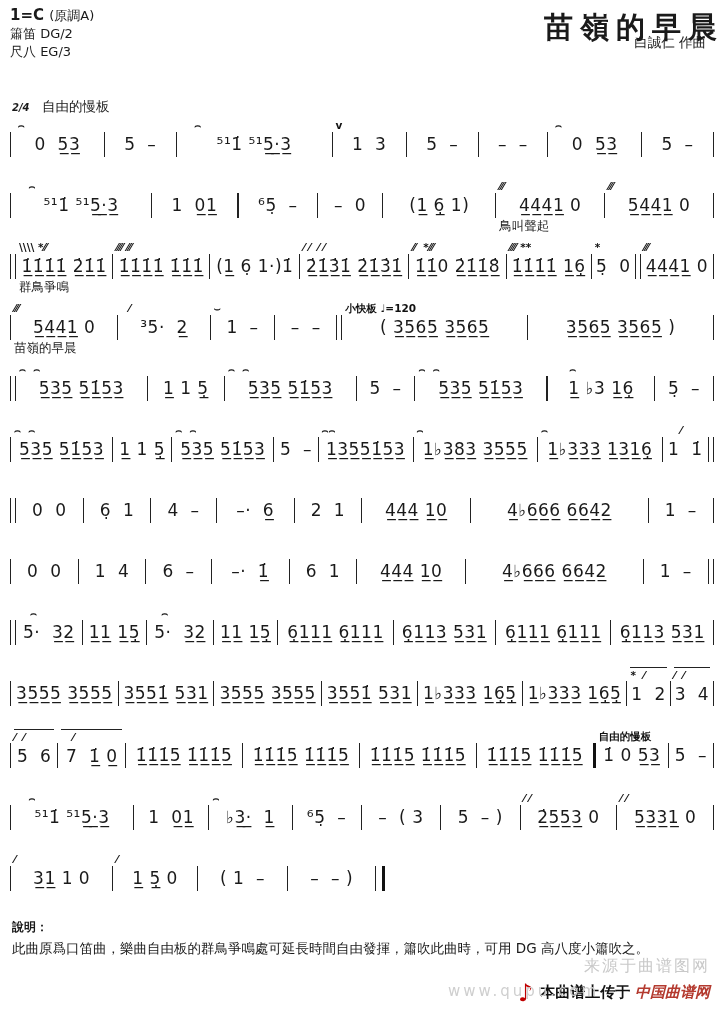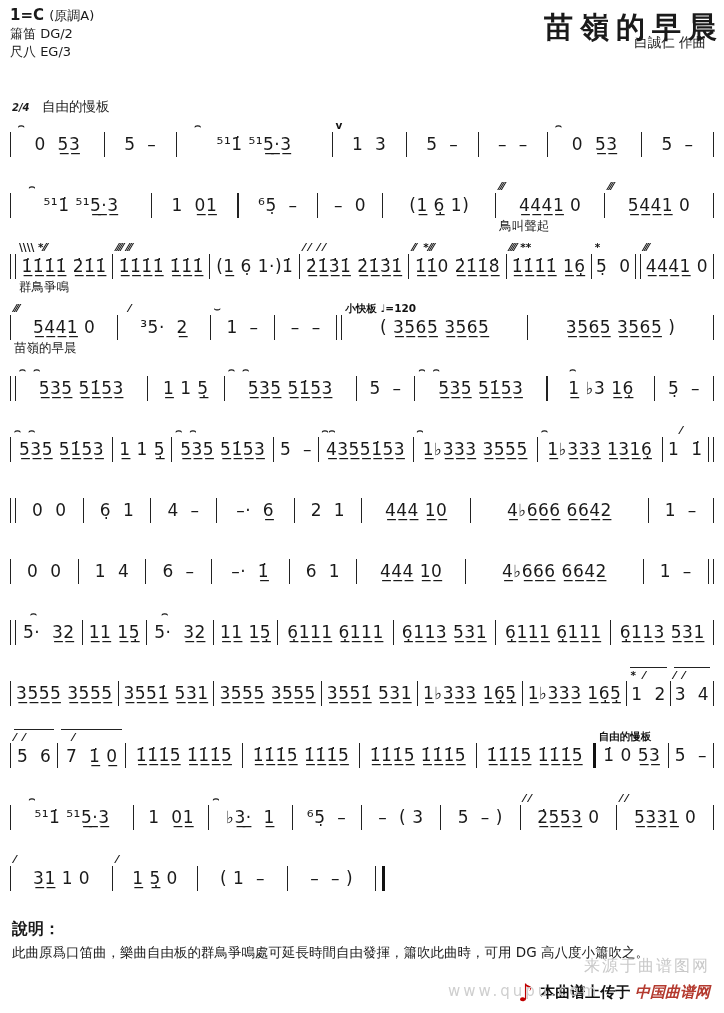--- a/index.html
+++ b/index.html
@@ -24,21 +24,21 @@
   .ab.ol{border-top:1.5px solid #222;}
   .nt{height:25px;font-size:17px;line-height:24px;white-space:pre;letter-spacing:0.5px;text-align:center;}
   .bw{height:15px;font-size:12.5px;white-space:pre;line-height:15px;text-align:left;}
   .bar{height:25px;margin-top:14px;flex:0 0 auto;}
   .bar.s{width:1px;background:#222;}
   .bar.d{width:4px;border-left:1px solid #222;border-right:1px solid #222;}
   .bar.t{width:3px;background:#111;}
   .bar.f{width:6px;border-left:1px solid #222;border-right:3px solid #111;}
   
   #footer{padding:6px 12px 0 12px;}
-  #notes-label{font-size:16px;font-weight:bold;}
+  #notes-label{font-size:12px;font-weight:bold;}
   #notes-text{font-size:13.5px;margin-top:2px;line-height:1.5;}
   #wm{position:absolute;right:14px;bottom:6px;width:330px;text-align:right;}
   #wm-src{color:#c9c9c9;font-size:16px;letter-spacing:2px;}
   #wm-line{position:relative;margin-top:2px;font-size:15px;}
   #clef{color:#c00000;font-size:24px;vertical-align:-4px;margin-right:2px;}
   #wm-upload{color:#111;font-weight:bold;}
   #wm-site{color:#b43a2f;font-weight:bold;font-style:italic;}
   #wm-url{position:absolute;left:68px;top:3px;color:#cfcfcf;font-size:15px;letter-spacing:3px;pointer-events:none;}
 </style>
 </head>
@@ -317,27 +317,27 @@
         </div>
         <div class="bar s"></div>
         <div class="cell" style="flex-grow: 4;">
           <div class="ab"></div>
           <div class="nt">5  –</div>
           <div class="bw"></div>
         </div>
         <div class="bar s"></div>
         <div class="cell" style="flex-grow: 7;">
           <div class="ab">⌢⌢</div>
-          <div class="nt">4̲3̲5̲5̲1̲̇5̲3̲</div>
+          <div class="nt">1̲3̲5̲5̲1̲̇5̲3̲</div>
           <div class="bw"></div>
         </div>
         <div class="bar s"></div>
         <div class="cell" style="flex-grow: 10;">
           <div class="ab">⌢</div>
-          <div class="nt">1̲♭3̲3̲3̲ 3̲5̲5̲5̲</div>
+          <div class="nt">1̲♭3̲8̲3̲ 3̲5̲5̲5̲</div>
           <div class="bw"></div>
         </div>
         <div class="bar s"></div>
         <div class="cell" style="flex-grow: 10;">
           <div class="ab">⌢</div>
           <div class="nt">1̲♭3̲3̲3̲ 1̲3̲1̲6̣̲</div>
           <div class="bw"></div>
         </div>
         <div class="bar s"></div>
         <div class="cell" style="flex-grow: 4;">

